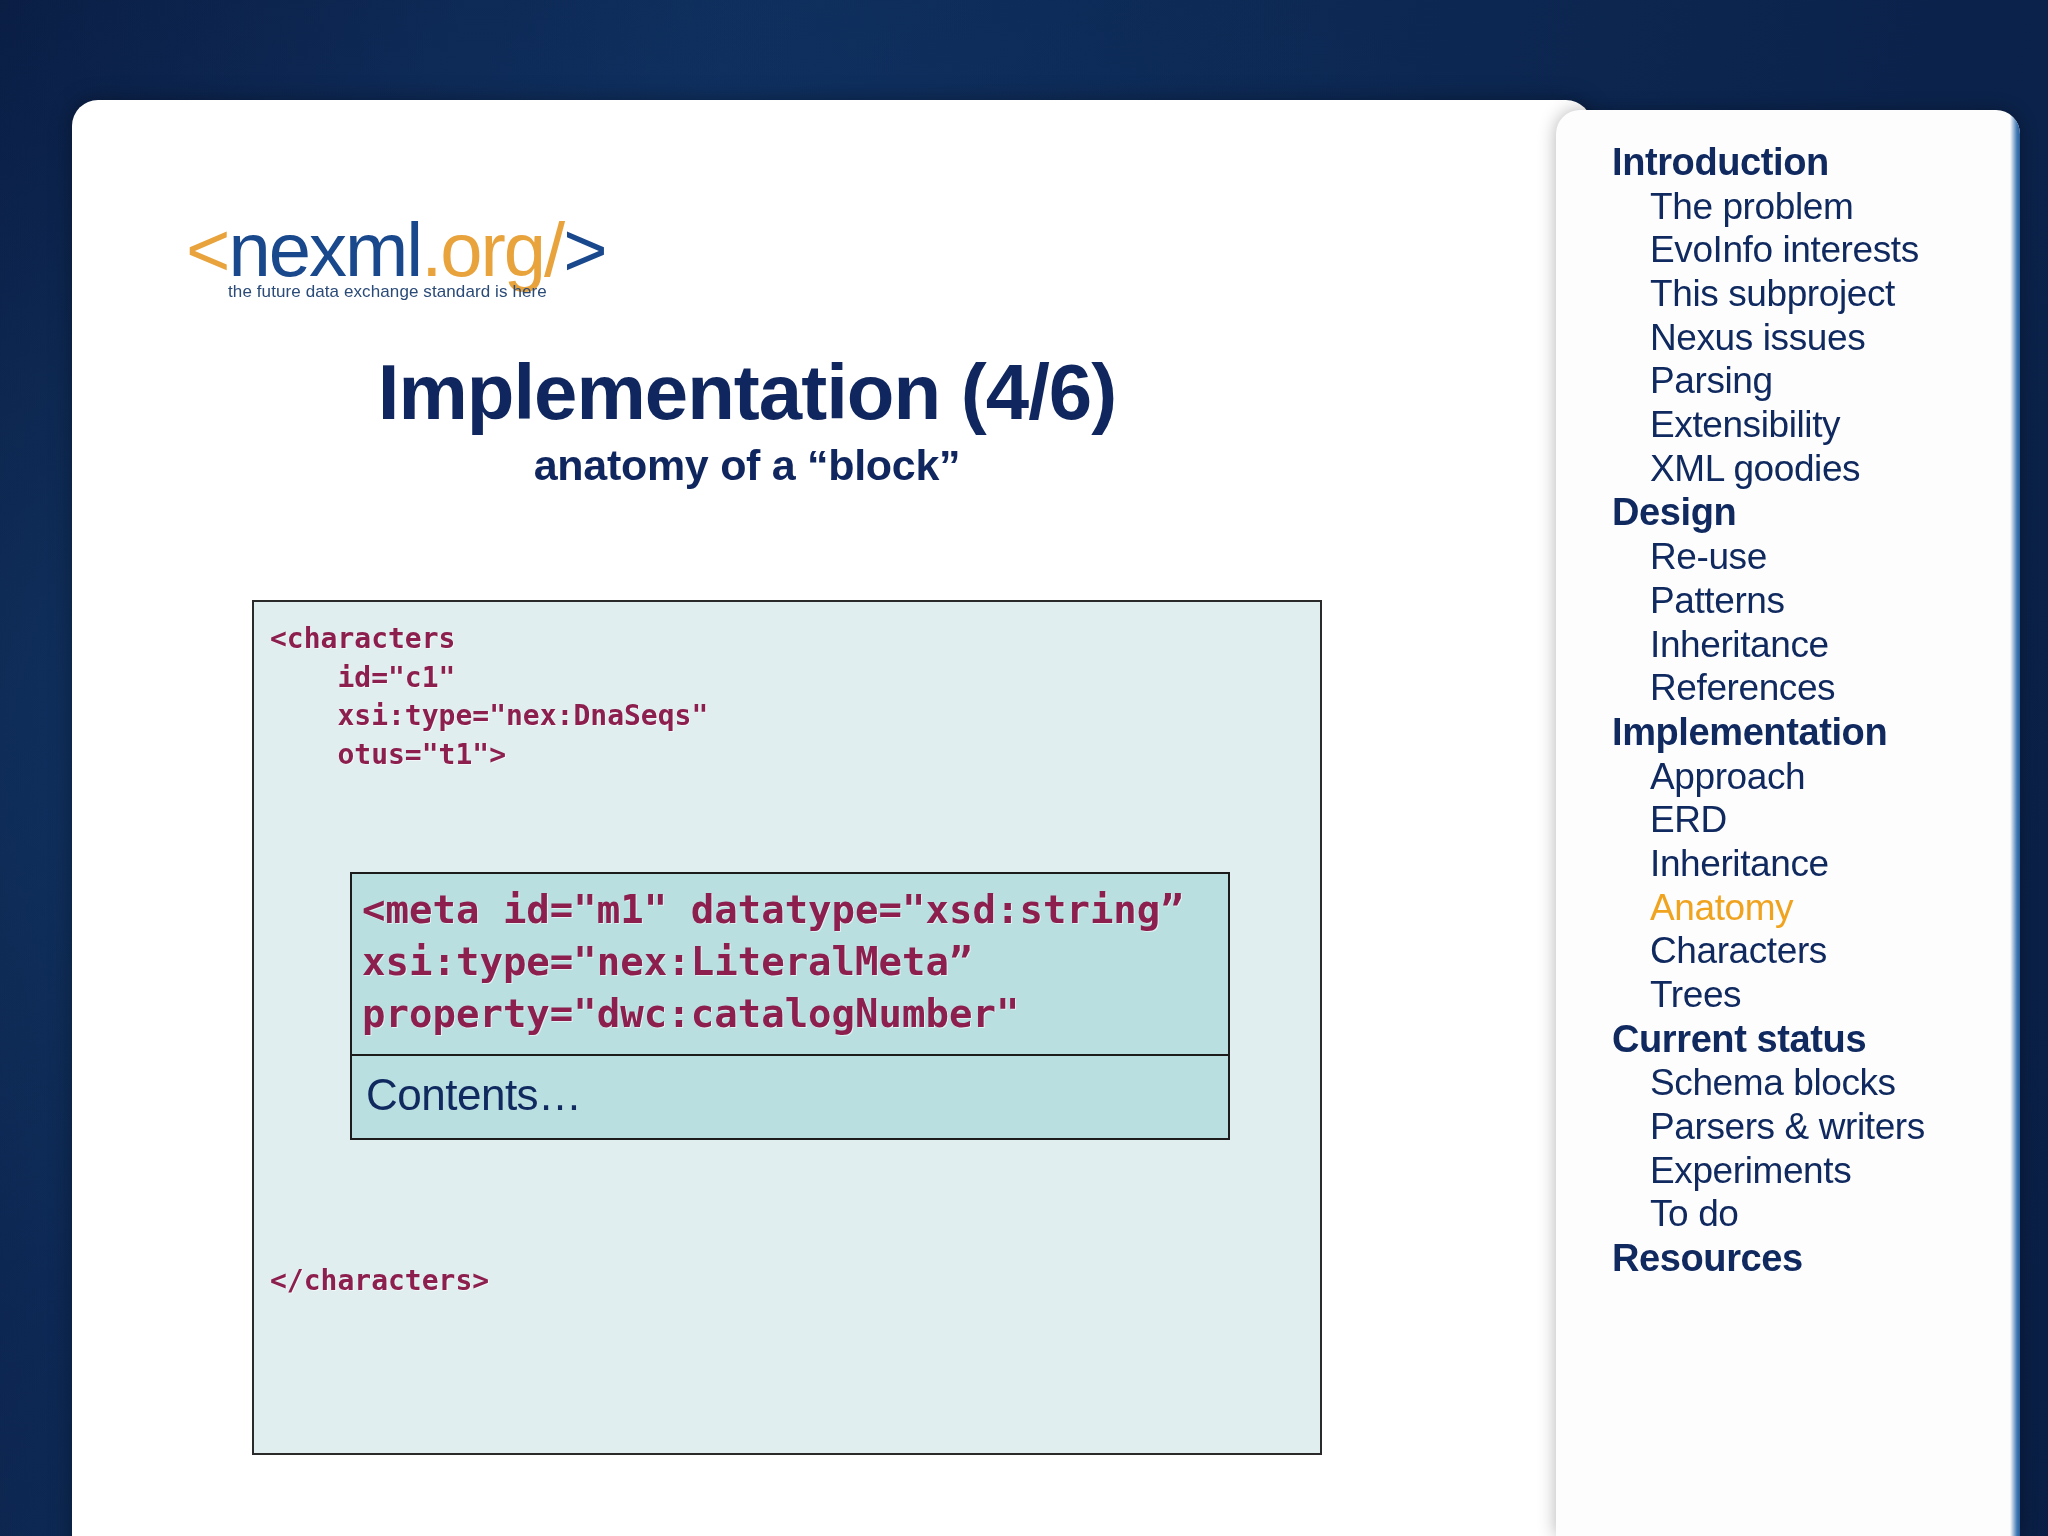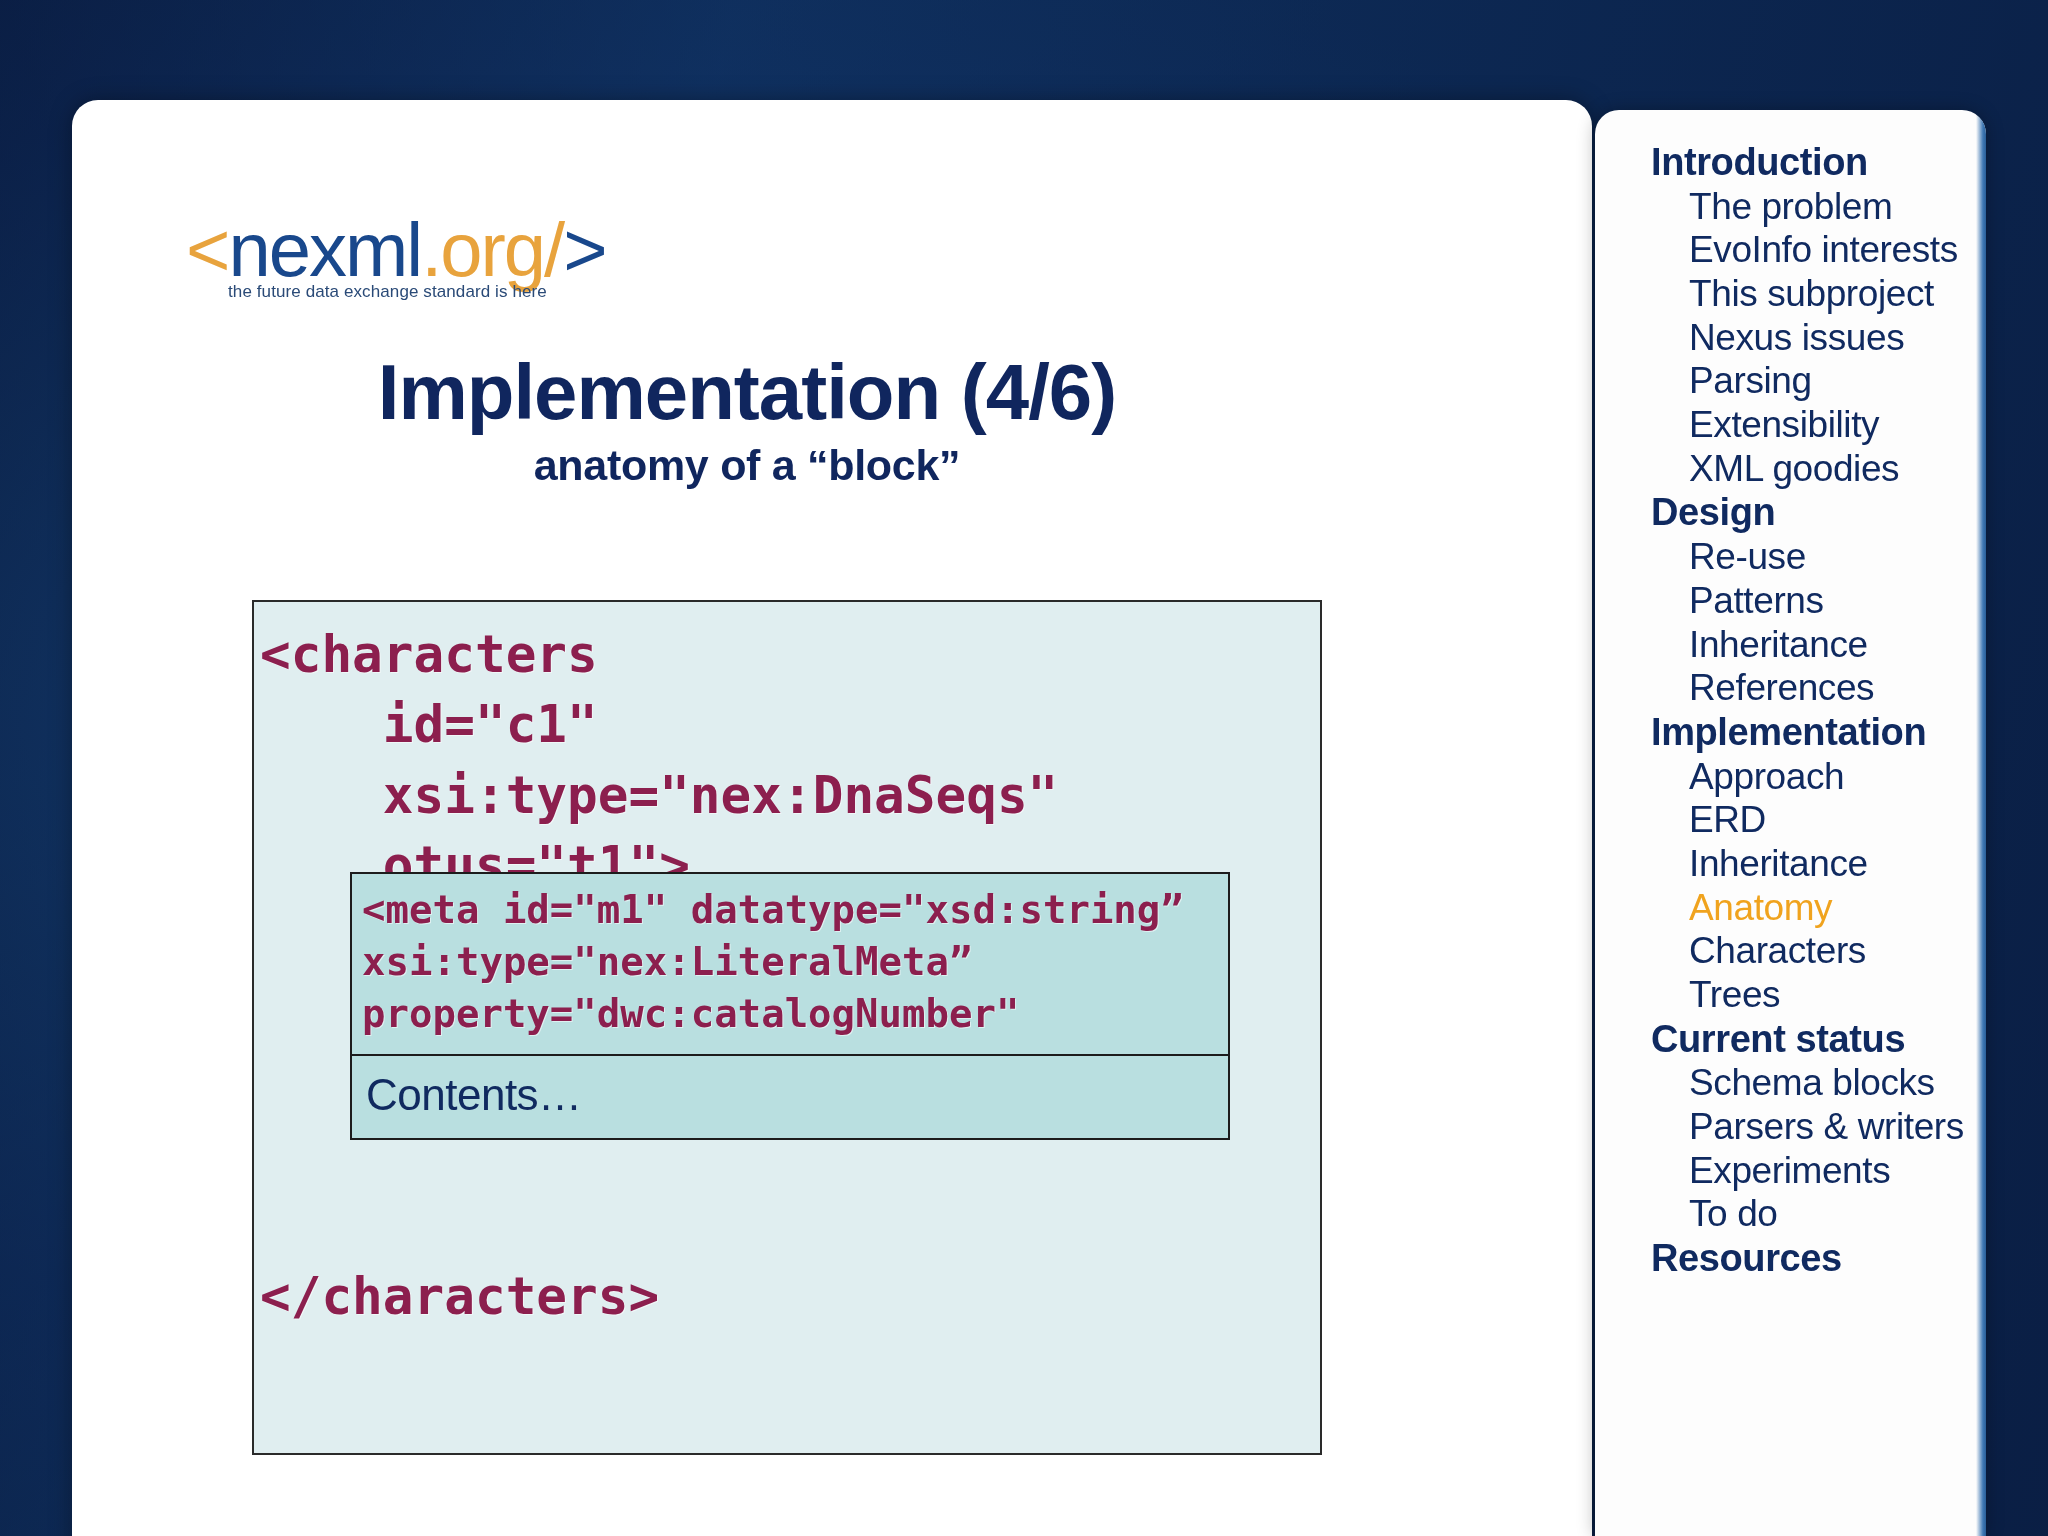--- a/index.html
+++ b/index.html
@@ -43,27 +43,26 @@
     box-shadow: 0 0 22px rgba(0,0,0,.35);
     overflow: hidden;
     margin-top: 32px;
   }
 
   
   #sidebar-panel {
     position: absolute;
     left: 1556px;
     top: 110px;
-    width: 391px;
+    width: 464px;
     height: 1426px;
     background: #fdfdfd;
     border-radius: 24px 24px 0 0;
     box-shadow: 0 0 18px rgba(0,0,0,.3);
     overflow: hidden;
-    margin-left: 39px;
   }
   #sidebar-panel::after {
     content: "";
     position: absolute;
     right: 0;
     top: 0;
     bottom: 0;
     width: 10px;
     background: linear-gradient(90deg, rgba(255,255,255,0) 0%, #3f78b4 70%, #2a5f99 100%);
   }
@@ -129,26 +128,26 @@
     top: 500px;
     width: 1070px;
     height: 855px;
     background: #e0eef0;
     border: 2px solid #2a2a2a;
     box-sizing: border-box;
     padding: 18px 0 0 0;
   }
   .code-line {
     font-family: "DejaVu Sans Mono", "Liberation Mono", monospace;
-    font-size: 51px;
+    font-size: 28px;
     font-weight: bold;
     color: #8c1f4e;
     line-height: 1.38;
     white-space: pre;
-    padding-left: 6px;
+    padding-left: 16px;
     text-shadow: 1px 1px 0 rgba(255,255,255,.55);
   }
 
   
   #meta-box {
     position: absolute;
     left: 96px;
     top: 270px;
     width: 880px;
     background: #b9dfe0;

